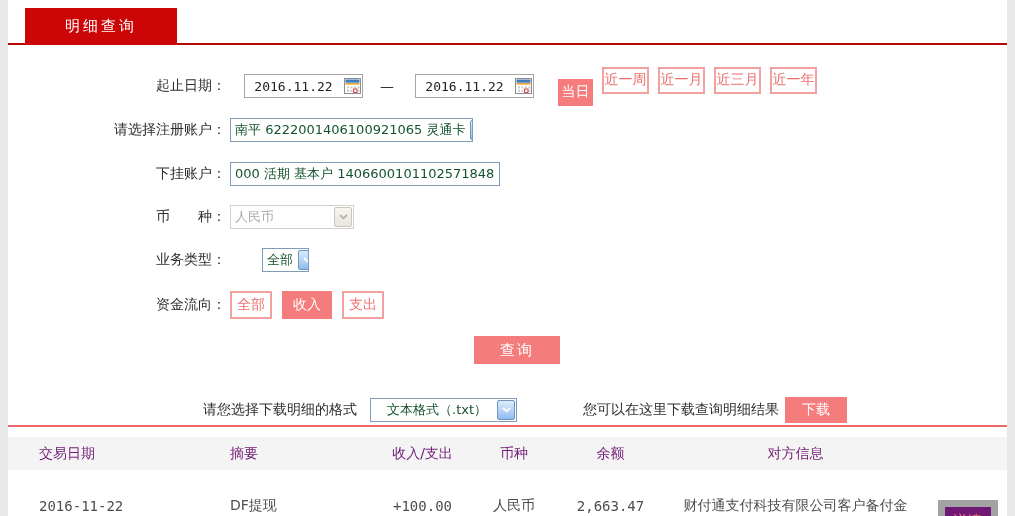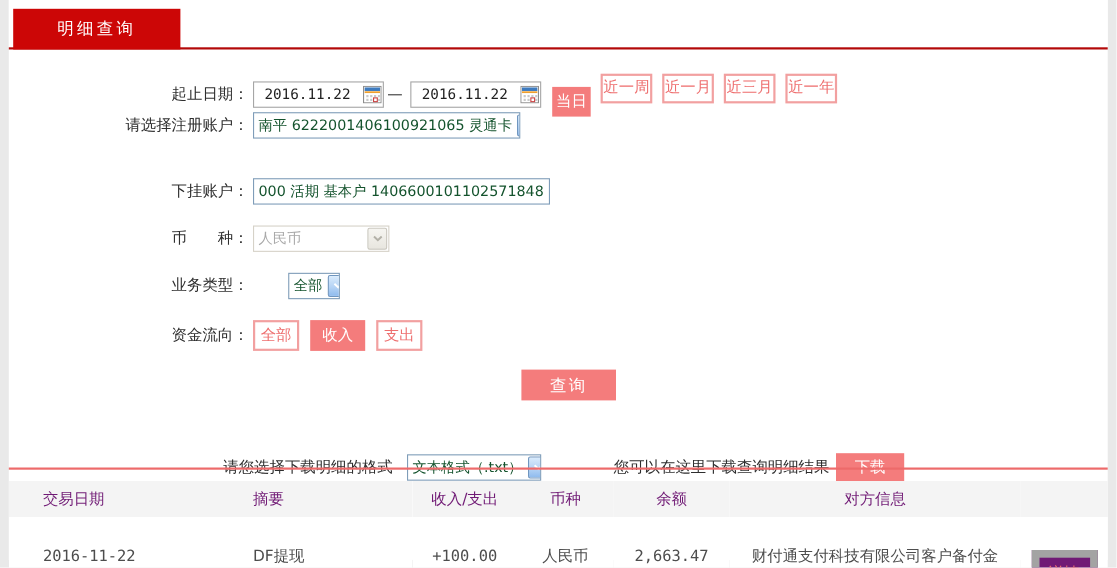--- a/index.html
+++ b/index.html
@@ -2,28 +2,28 @@
 <html><head>
 <meta charset="utf-8">
 <style>
   * { margin:0; padding:0; box-sizing:border-box; }
   body { font-family:"DejaVu Sans", "Liberation Sans", sans-serif; }
   .page { position:relative; width:1015px; height:516px; background:#e9e9e9; overflow:hidden; }
   .content { position:absolute; left:8px; top:0; width:999px; height:509px; background:#ffffff; }
 
   
   .tabbar { position:absolute; left:0; top:0; width:100%; height:45px; border-bottom:2px solid #b30808; background:#ffffff; }
-  .tab { position:absolute; left:4px; top:8px; width:152px; height:37px; background:#cc0606; color:#ffffff;
+  .tab { position:absolute; left:17px; top:8px; width:152px; height:37px; background:#cc0606; color:#ffffff;
          font-size:15px; letter-spacing:3px; display:flex; align-items:center; justify-content:center; cursor:pointer; }
 
   
   .frow { position:absolute; left:0; width:100%; display:flex; align-items:center; }
   .flabel { width:218px; text-align:right; font-size:14px; color:#2e2e2e; flex:none; }
-  .r1 { top:72px; height:28px; }
-  .r2 { top:102px; height:24px; }
+  .r1 { top:72px; height:28px;gap:14px; }
+  .r2 { top:118px; height:24px; }
   .r3 { top:162px; height:24px; }
   .r4 { top:205px; height:24px; }
   .r5 { top:248px; height:24px;gap:32px; }
   .r6 { top:291px; height:28px; }
 
   
   .datefield { margin-left:4px; width:119px; height:24px; border:1px solid #a6a6a6; background:#fff;
                display:flex; align-items:center; cursor:text; }
   .date-text { flex:1; text-align:center; font-family:"DejaVu Sans Mono", monospace; font-size:13px; color:#222; }
   .cal-btn { flex:none; width:20px; height:20px; display:flex; align-items:center; justify-content:center; cursor:pointer; }
@@ -50,23 +50,23 @@
   .xpsel.disabled .xpsel-btn { border-color:#c9c6bd; background:linear-gradient(180deg,#f6f5f1,#e8e6df); }
 
   .flow { display:flex; gap:10px; margin-left:4px; }
   .flow .pbtn-line { height:28px; min-width:42px; }
   .flow .pbtn-fill { height:28px; min-width:50px; }
 
   .query-btn { position:absolute; top:336px; left:466px; width:86px; height:28px; background:#f47c7c;
                color:#fff; border:none; font-size:15px; letter-spacing:2px; cursor:pointer; }
 
   
-  .dlrow { top:412px; height:26px; }
+  .dlrow { top:397px; height:26px; }
   .dl-label { margin-left:195px; font-size:14px; color:#2e2e2e; }
-  .dl-sel { width:122px; margin-left:13px; }
+  .dl-sel { width:147px; margin-left:13px;padding-left:12px; }
   .dl-hint { margin-left:66px; font-size:14px; color:#2e2e2e; }
   .dl-btn { margin-left:6px; width:62px; height:26px; font-size:14px; }
 
   .sep { position:absolute; top:425px; left:0; width:100%; border-top:2px solid #ed6a6a; }
 
   
   .grid { position:absolute; top:437px; left:0; width:100%; border-collapse:collapse; table-layout:fixed; }
   .grid th { height:33px; background:#f4f4f4; color:#701a75; font-weight:normal; font-size:14px; }
   .grid td { height:38px; background:#ffffff; color:#4d4d4d; font-size:14px; border-bottom:1px solid #e6e6e6; }
   .grid th, .grid td { text-align:center; vertical-align:middle; white-space:nowrap; overflow:hidden; }

